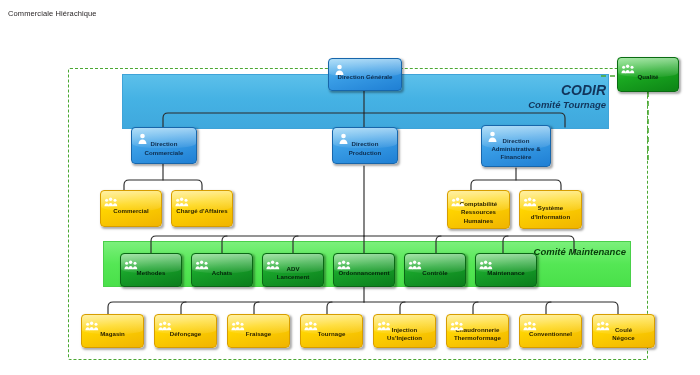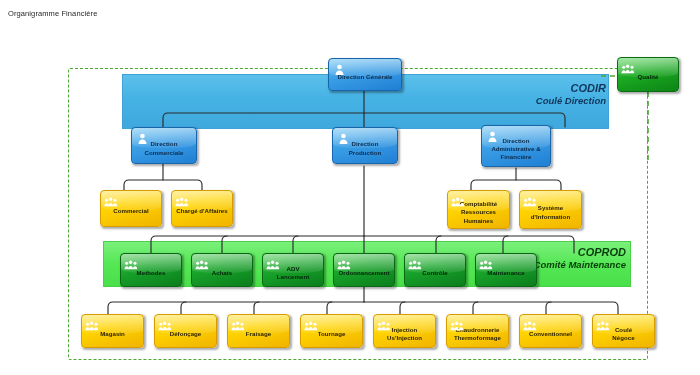--- a/index.html
+++ b/index.html
@@ -29,21 +29,21 @@
   }
   .band-coprod{
     background:linear-gradient(180deg,#7bf07b 0%,#55e755 50%,#4ae04a 100%);
     border:1px solid #49d049;
   }
   .band-label{
     position:absolute;text-align:right;font-style:italic;font-weight:bold;
     line-height:1.22;color:#12355b;white-space:nowrap;
   }
   .band-label.green{color:#073d0a;}
-  .band-label .l1{font-size:11px;display:block;}
+  .band-label .l1{font-size:14px;display:block;}
   .band-label .l2{font-size:9.5px;display:block;}
 
   
   #wires{position:absolute;left:0;top:0;width:700px;height:375px;pointer-events:none;}
 
   
   .node{
     position:absolute;box-sizing:border-box;border-radius:4px;
     display:flex;align-items:center;justify-content:center;
     text-align:center;overflow:hidden;
@@ -88,33 +88,32 @@
     background:linear-gradient(165deg,#4fd24f 0%,#1aa821 45%,#0d8415 100%);
     border:1px solid #0a6b12;
   }
   .n-green2 .label{color:#04230a;}
 </style>
 </head>
 <body>
 
 <div id="stage">
 
-  <div class="doc-title">Organigramme Financière</div>
+  <div class="doc-title">Commerciale Hiérachique</div>
 
   <div class="frame" style="left:68px;top:68px;width:580px;height:292px;"></div>
 
   <div class="band band-codir" style="left:122px;top:74px;width:487px;height:55px;"></div>
   <div class="band-label" style="left:430px;top:82px;width:176px;">
     <span class="l1">CODIR</span>
-    <span class="l2">Coulé Direction</span>
+    <span class="l2">Comité Tournage</span>
   </div>
 
   <div class="band band-coprod" style="left:103px;top:241px;width:528px;height:46px;"></div>
   <div class="band-label green" style="left:450px;top:246px;width:176px;">
-    <span class="l1">COPROD</span>
     <span class="l2">Comité Maintenance</span>
   </div>
 
   <svg id="wires" viewBox="0 0 700 375" preserveAspectRatio="none">
     <g fill="none" stroke="#2b2b2b" stroke-width="1.15" stroke-linecap="round" stroke-linejoin="round">
 
       <path d="M364,91 L364,113"></path>
       <path d="M163,127 L163,118 Q163,113 168,113 L560,113 Q565,113 565,118 L565,127"></path>
       <path d="M364,113 L364,127"></path>
 

